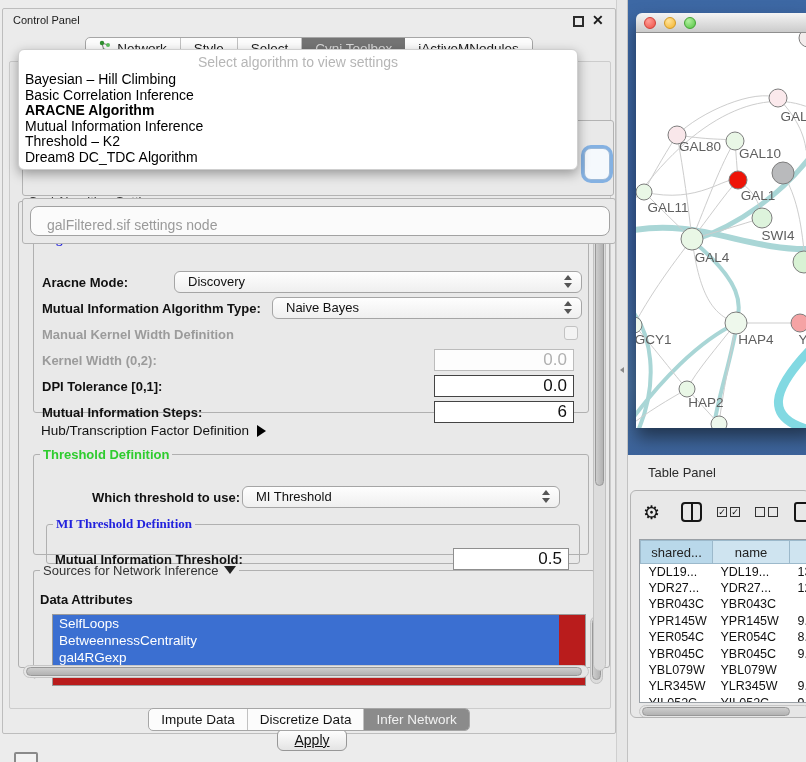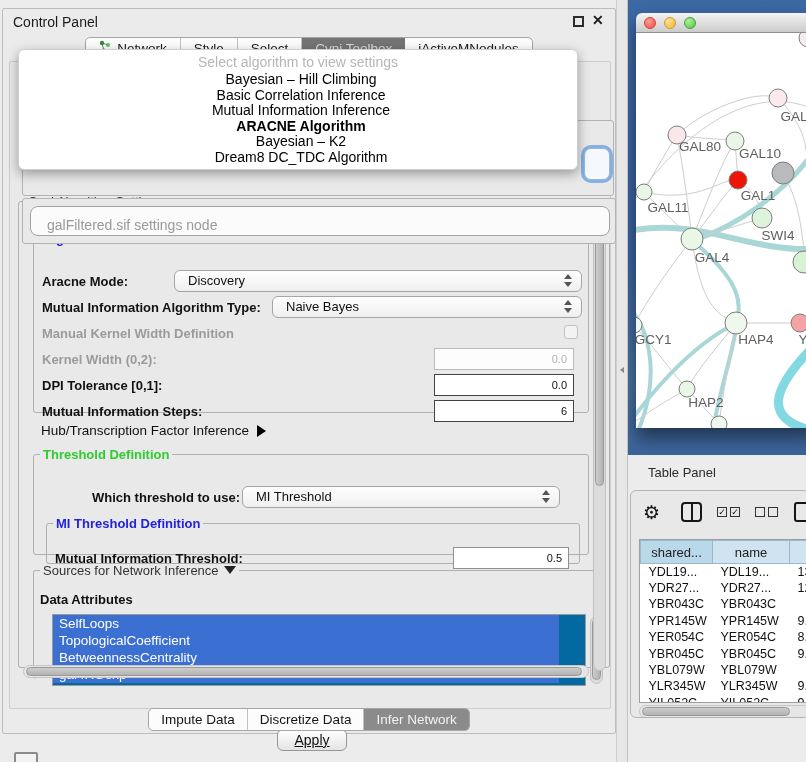--- a/index.html
+++ b/index.html
@@ -5,21 +5,21 @@
   * { box-sizing: border-box; }
   html,body { margin:0; padding:0; }
   body { width:806px; height:762px; font-family:"Liberation Sans", sans-serif; background:#ececec; }
   #app { position:relative; width:806px; height:762px; overflow:hidden; background:#ececec; }
   .abs { position:absolute; }
 
   
   #control-panel { left:2px; top:8px; width:614px; height:726px; background:#ebebeb;
                    border:1px solid #bdbdbd; border-radius:2px; }
   #cp-titlebar { left:0; top:0; width:100%; height:26px; }
-  #cp-title { left:10px; top:5px; font-size:14px; color:#1b1b1b; }
+  #cp-title { left:10px; top:5px; font-size:11px; color:#1b1b1b; }
   #float-btn { left:570px; top:7px; width:11px; height:11px; border:2px solid #2c2c2c; background:transparent; }
   #close-btn { left:589px; top:3px; font-size:14px; font-weight:bold; color:#1b1b1b; cursor:default; }
 
   
   #tabbar { left:0; right:0; top:28px; display:flex; justify-content:center; }
   .tabbar-box { display:inline-flex; background:#fcfcfc; border:1px solid #a6a6a6; border-radius:5px;
                 height:23px; overflow:hidden; align-items:stretch; }
   .tab { display:flex; align-items:center; padding:0 13px; font-size:13.5px; color:#1c1c1c; border-right:1px solid #c2c2c2; }
   .tab:last-child { border-right:none; }
   .tab.sel { background:#747474; color:#d9d9d9; border-right:none; }
@@ -36,55 +36,55 @@
                 border-radius:7px; box-shadow:0 0 0 3px #84b1e2; z-index:2; }
   #fragB { left:12px; top:136px; width:594px; height:46px; }
   #fragB-combo { left:20px; top:144px; width:580px; height:30px; background:#fbfbfb; border:1px solid #a2a2a2;
                  border-radius:8px; z-index:2; overflow:hidden; }
   #fragB-combo span { position:absolute; left:16px; top:10px; font-size:14px; color:#9a9a9a; }
 
   
   #algo-dropdown { left:18px; top:49px; width:560px; min-height:115px; background:#ffffff; border:1px solid #cfcfcf;
                    border-radius:6px; box-shadow:0 4px 12px rgba(0,0,0,0.35); z-index:50; padding:3px 0 4px 0; }
   #algo-placeholder { text-align:center; font-size:14px; color:#b6b6b6; height:19px; line-height:19px; }
-  .dd-item { font-size:14px; line-height:15.5px; color:#000; padding-left:6px; white-space:nowrap;text-align:center; }
+  .dd-item { font-size:14px; line-height:15.5px; color:#000; padding-left:6px; white-space:nowrap; }
   .dd-item.bold { font-weight:bold; }
 
   
   fieldset { position:absolute; margin:0; padding:0; border:1px solid #b0b0b0; border-radius:3px; background:transparent; }
   legend { font-size:13px; padding:0 3px; margin-left:6px; color:#333; }
-  legend.blue { color:#2222dd; font-weight:bold; }
+  legend.blue { color:#2222dd; font-weight:bold;font-family:Liberation Serif, serif; }
   legend.green { color:#2ecc2e; font-weight:bold; }
   .lbl { position:absolute; font-size:13px; font-weight:bold; color:#111; white-space:nowrap; }
   .lbl.gray { color:#9b9b9b; }
   .lbl.plain { font-weight:normal; }
 
   .combo { position:absolute; height:22px; background:linear-gradient(#fefefe,#efefef); border:1px solid #a5a5a5;
            border-radius:6px; font-size:13px; color:#111; line-height:20px; padding-left:13px; }
   .combo .stepper { position:absolute; right:9px; top:3px; width:8px; }
   .combo .stepper i { display:block; width:0; height:0; border-left:4px solid transparent; border-right:4px solid transparent; }
   .combo .stepper i.up { border-bottom:5px solid #555; margin-bottom:3px; }
   .combo .stepper i.dn { border-top:5px solid #555; }
 
-  .numfield { position:absolute; height:22px; background:#ffffff; border:1px solid #444; font-size:11px;
+  .numfield { position:absolute; height:22px; background:#ffffff; border:1px solid #444; font-size:17px;
               color:#111; text-align:right; line-height:20px; padding-right:6px;padding-left:36px; }
   .numfield.disabled { border:1px solid #bcbcbc; color:#b0b0b0; background:#fdfdfd; }
   .checkbox { position:absolute; width:14px; height:14px; border:1px solid #c2c2c2; border-radius:3px; background:#f3f3f3; }
 
   .vsb { position:absolute; width:13px; background:#dcdcdc; border:1px solid #c2c2c2; border-radius:7px; }
   .vsb .thumb { position:absolute; left:1px; width:9px; background:linear-gradient(90deg,#cdcdcd,#b2b2b2); border:1px solid #989898; border-radius:6px; }
   .hsb { position:absolute; height:13px; background:#e6e6e6; border:1px solid #c6c6c6; border-radius:7px; }
   .hsb .thumb { position:absolute; top:1px; height:9px; background:linear-gradient(#cdcdcd,#b2b2b2); border:1px solid #989898; border-radius:6px; }
 
   .hub-arrow { display:inline-block; width:0; height:0; border-top:6px solid transparent; border-bottom:6px solid transparent;
                border-left:9px solid #000; margin-left:8px; vertical-align:-2px; }
   .down-arrow { display:inline-block; width:0; height:0; border-left:6px solid transparent; border-right:6px solid transparent;
                 border-top:8px solid #222; margin-left:5px; vertical-align:1px; }
 
-  #src-list { position:absolute; left:18px; top:36px; width:534px; height:72px; background:#0369a1;
+  #src-list { position:absolute; left:18px; top:36px; width:534px; height:72px; background:#b91c1c;
               border:1px solid #9a9a9a; overflow:hidden; }
   .src-item { height:17px; line-height:17px; font-size:13.5px; color:#ffffff; background:#3b6fd1; padding-left:6px;
               width:506px; }
   #src-vsb { left:556px; top:38px; height:68px; }
   #src-vsb .thumb { top:1px; height:62px; }
 
   #apply-btn { left:267px; top:667px; width:70px; height:22px; background:linear-gradient(#ffffff,#e4e4e4);
                border:1px solid #979797; border-radius:6px; font-size:14px; color:#111; text-align:center; line-height:20px;text-decoration:underline; }
 
   
@@ -212,21 +212,21 @@
           <span class="checkbox" style="right:10px; top:79px;"></span>
           <span class="lbl gray" style="left:8px; top:106px;">Kernel Width (0,2):</span>
           <div class="numfield disabled" style="right:14px; top:102px; width:140px;">0.0</div>
           <span class="lbl" style="left:8px; top:132px;">DPI Tolerance [0,1]:</span>
           <div class="numfield" style="right:14px; top:128px; width:140px;">0.0</div>
           <span class="lbl" style="left:8px; top:158px;">Mutual Information Steps:</span>
           <div class="numfield" style="right:14px; top:154px; width:140px;">6</div>
         </fieldset>
 
         <span class="lbl plain" style="left:22px; top:214px; font-size:13.5px;">
-          <span>Hub/Transcription Factor Inference</span><span class="hub-arrow"></span>
+          <span>Hub/Transcription Factor Definition</span><span class="hub-arrow"></span>
         </span>
 
         <fieldset style="left:14px; top:238px; width:556px; height:108px;">
           <legend class="green">Threshold Definition</legend>
           <span class="lbl" style="left:58px; top:28px;">Which threshold to use:</span>
           <div class="combo" style="left:208px; top:24px; width:318px;">
             <span>MI Threshold</span>
             <span class="stepper">
                 <i class="up"></i>
                 <i class="dn"></i>
@@ -239,21 +239,20 @@
           </fieldset>
         </fieldset>
 
         <fieldset style="left:14px; top:354px; width:562px; height:116px; border-bottom:none;">
           <legend>
             <span>Sources for Network Inference</span><span class="down-arrow"></span>
           </legend>
           <span class="lbl" style="left:6px; top:14px;">Data Attributes</span>
           <div id="src-list">
               <div class="src-item">SelfLoops</div>
-              <div class="src-item">TopologicalCoefficient</div>
               <div class="src-item">BetweennessCentrality</div>
               <div class="src-item">gal4RGexp</div>
             </div>
           <div id="src-vsb" class="vsb">
               <div class="thumb"></div>
             </div>
         </fieldset>
 
         <div class="vsb" style="right:3px; top:6px; height:456px;">
           <div class="thumb" style="top:2px; height:268px;"></div>
@@ -273,23 +272,23 @@
           <span class="btab sel">Infer Network</span>
         </div>
     </div>
   </div>
 
   <div id="algo-dropdown" class="abs">
     <div id="algo-placeholder">Select algorithm to view settings</div>
     <div id="algo-items">
         <div class="dd-item">Bayesian – Hill Climbing</div>
         <div class="dd-item">Basic Correlation Inference</div>
+        <div class="dd-item bold">ARACNE Algorithm</div>
         <div class="dd-item">Mutual Information Inference</div>
-        <div class="dd-item bold">ARACNE Algorithm</div>
-        <div class="dd-item">Bayesian – K2</div>
+        <div class="dd-item">Threshold – K2</div>
         <div class="dd-item">Dream8 DC_TDC Algorithm</div>
       </div>
   </div>
 
   <div id="splitter" class="abs">
     <div id="splitter-arrow"></div>
   </div>
 
   <div id="network-region" class="abs">
     <div id="mac-window">

